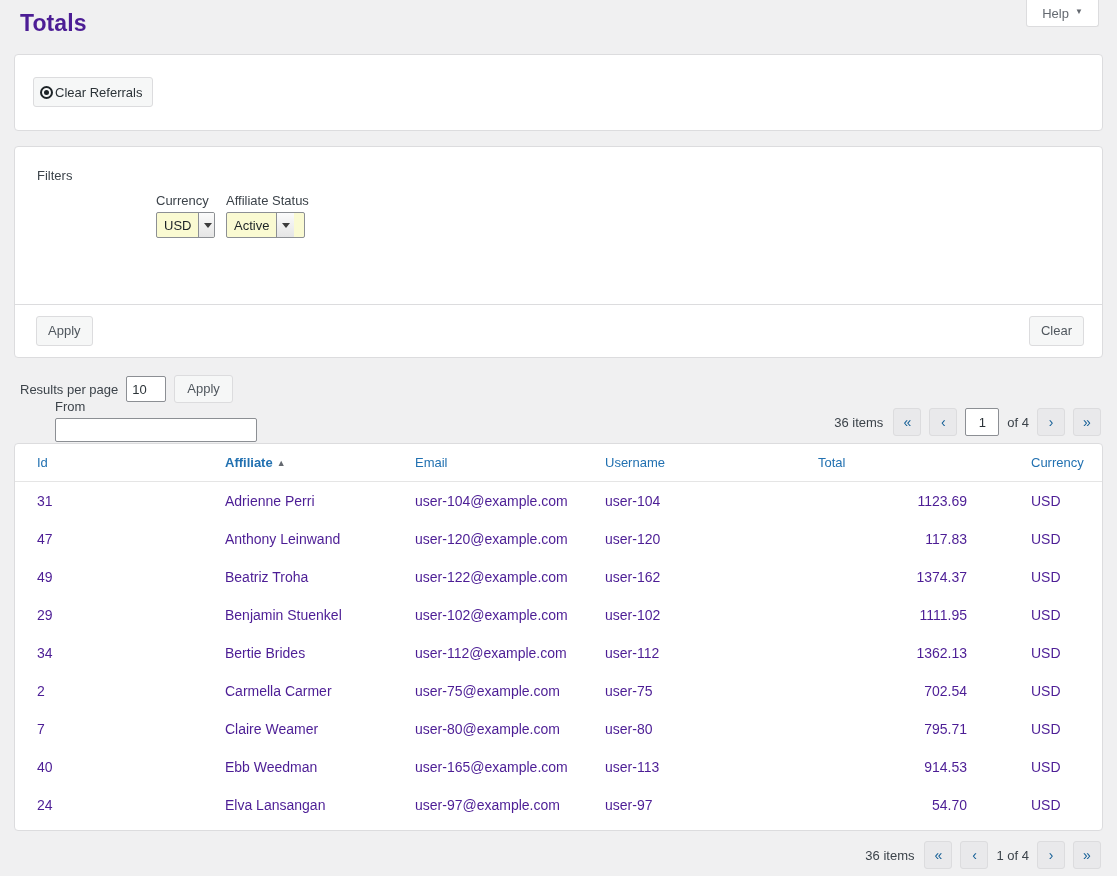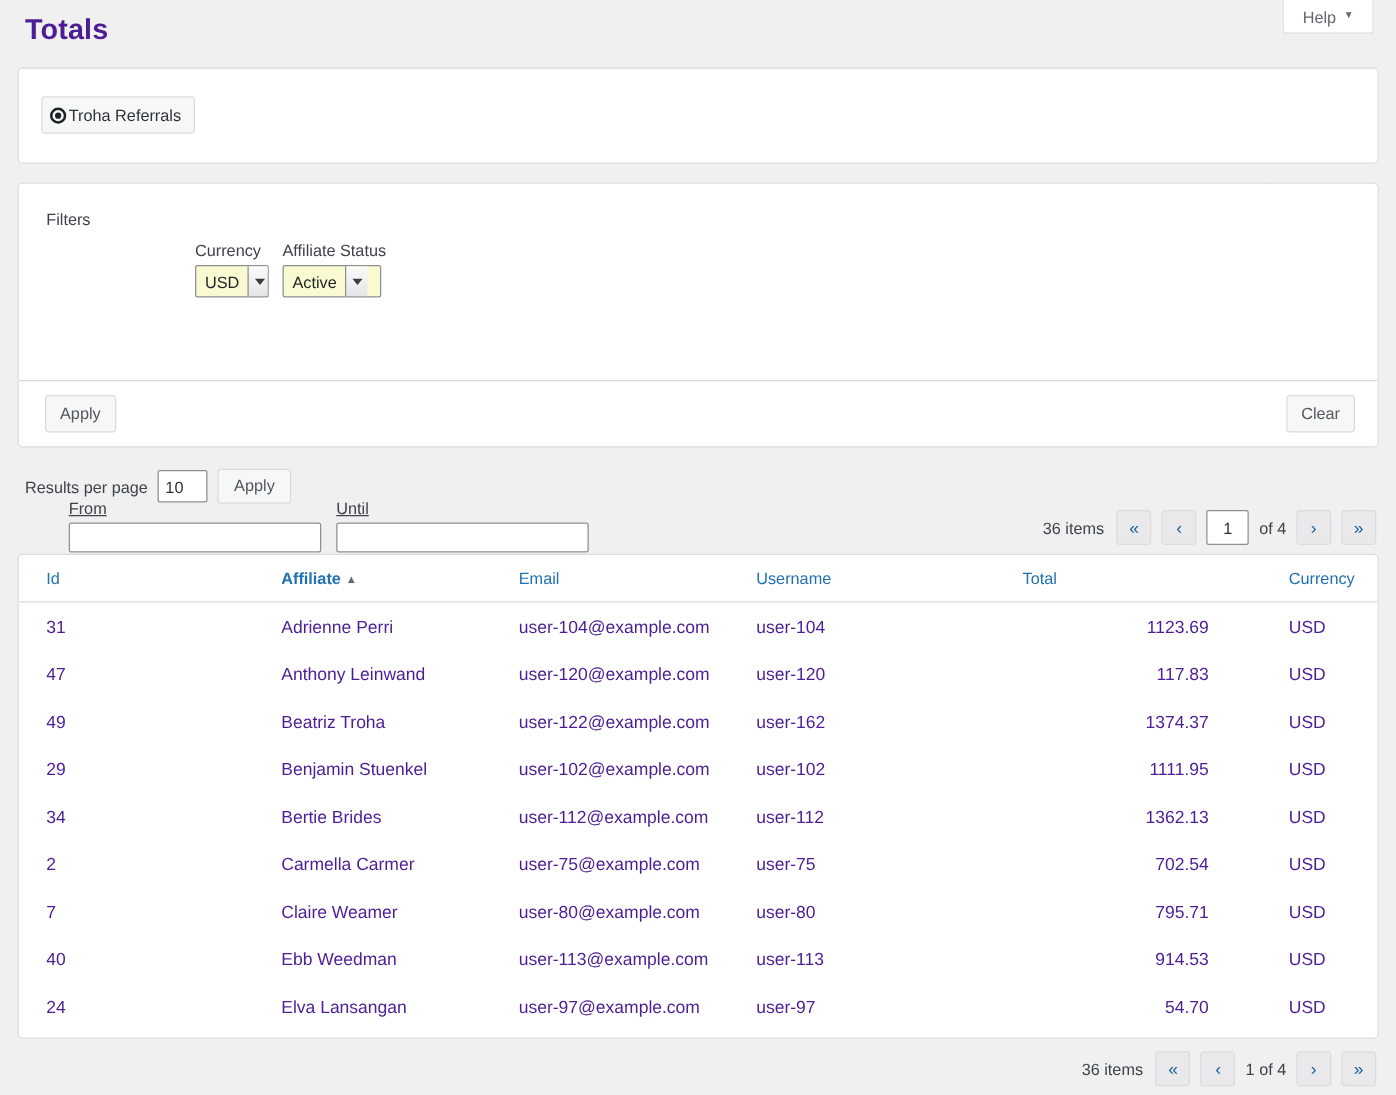--- a/index.html
+++ b/index.html
@@ -167,21 +167,20 @@
     width: 0;
     height: 0;
     border-left: 4px solid transparent;
     border-right: 4px solid transparent;
     border-top: 5px solid #3c3c3c;
   }
 
   .date-group {
     position: absolute;
     top: 252px;
-    text-decoration: underline;
   }
   .text-input {
     height: 24px;
     background: #ffffff;
     border: 1px solid #8c8f94;
     border-radius: 2px;
     box-sizing: border-box;
     font-family: "Liberation Sans", sans-serif;
     font-size: 13px;
     color: #2c3338;
@@ -365,21 +364,21 @@
   <div class="page-title">Totals</div>
   <div class="help-button">
     <span>Help</span>
     <span class="caret">▼</span>
   </div>
 </div>
 
 <div class="panel actions-panel">
   <button class="close-referrals-btn">
     <span class="radio-glyph"></span>
-    <span>Troha Referrals</span>
+    <span>Clear Referrals</span>
   </button>
 </div>
 
 <div class="panel filters-panel">
   <div class="filters-legend">Filters</div>
 
 
   <div class="filter-group" style="left:141px;">
     <span class="filter-label">Currency</span>
     <div class="fake-select" style="width:59px;">
@@ -398,24 +397,20 @@
           <i></i>
         </span>
     </div>
   </div>
 
   <div class="date-group" style="left:40px;">
     <span class="filter-label">From</span>
     <input class="text-input" style="width: 202px;" type="text" value="">
   </div>
 
-  <div class="date-group" style="left:254px;">
-    <span class="filter-label">Until</span>
-    <input class="text-input" style="width: 202px;" type="text" value="">
-  </div>
 
   <div class="filters-footer">
     <button class="btn-secondary apply-filters-btn">Apply</button>
     <button class="btn-secondary clear-filters-btn">Clear</button>
   </div>
 </div>
 
 <div class="per-page-bar">
   <span class="per-page-label">Results per page</span>
   <input class="per-page-input" type="text" value="10" style="">
@@ -497,21 +492,21 @@
           <td class="col-id">7</td>
           <td class="col-aff">Claire Weamer</td>
           <td class="col-email">user-80@example.com</td>
           <td class="col-user">user-80</td>
           <td class="col-total">795.71</td>
           <td class="col-cur">USD</td>
         </tr>
         <tr>
           <td class="col-id">40</td>
           <td class="col-aff">Ebb Weedman</td>
-          <td class="col-email">user-113@example.com</td>
+          <td class="col-email">user-165@example.com</td>
           <td class="col-user">user-113</td>
           <td class="col-total">914.53</td>
           <td class="col-cur">USD</td>
         </tr>
         <tr>
           <td class="col-id">24</td>
           <td class="col-aff">Elva Lansangan</td>
           <td class="col-email">user-97@example.com</td>
           <td class="col-user">user-97</td>
           <td class="col-total">54.70</td>

